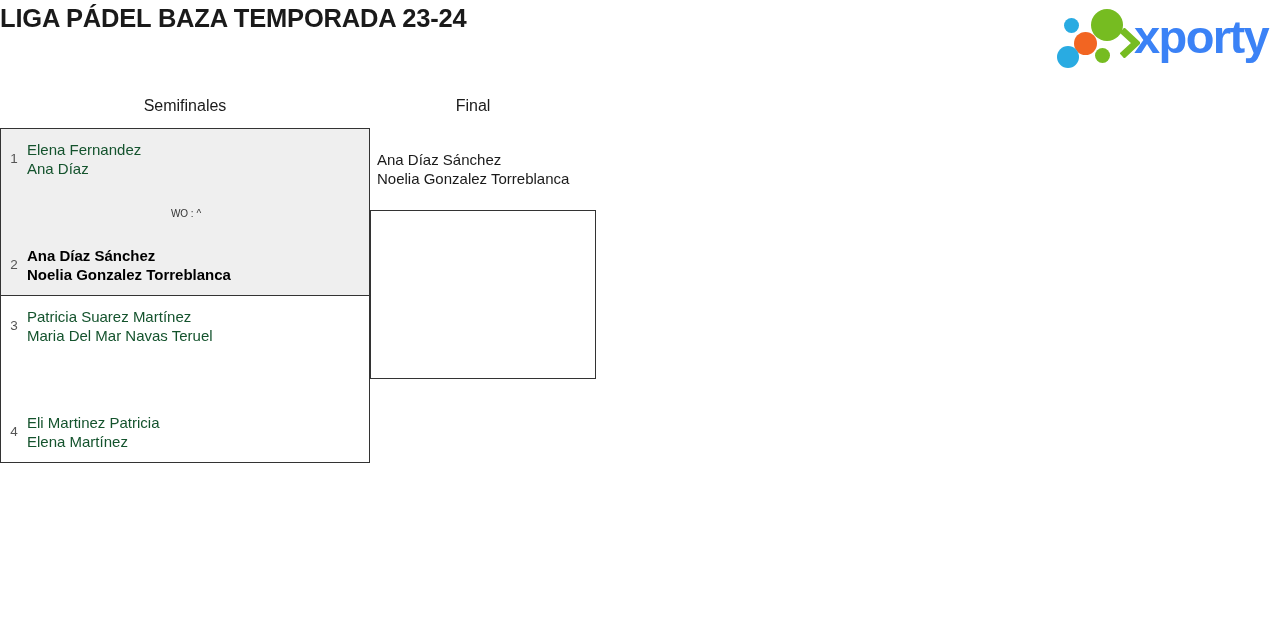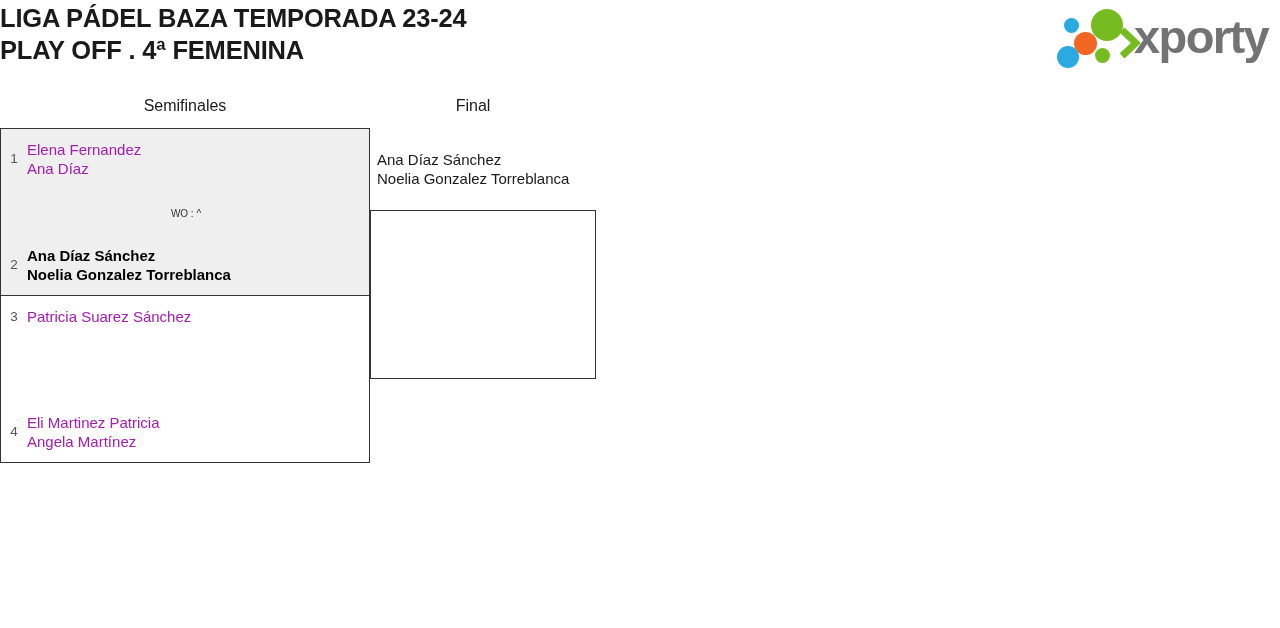--- a/index.html
+++ b/index.html
@@ -59,21 +59,21 @@
     left: 74px; top: 22px;
     width: 20px; height: 30px;
     color: #76bc21;
   }
   #logo-word {
     position: absolute;
     left: 88px;
     top: 4px;
     font-size: 47px;
     font-weight: bold;
-    color: #737373;
+    color: #3b82f6;
     letter-spacing: -1.6px;
     line-height: 54px;
   }
 
   
   #bracket {
     position: absolute;
     left: 0;
     top: 92px;
     width: 1184px;
@@ -131,21 +131,21 @@
     width: 26px;
     flex: 0 0 26px;
     text-align: center;
     font-size: 13.5px;
     color: #555555;
     line-height: 16px;
   }
   .players {
     font-size: 15px;
     line-height: 19px;
-    color: #a21caf;
+    color: #14532d;
     white-space: nowrap;
   }
   .players .pl { display: block; }
   .winner .players { font-weight: bold; color: #000000; }
 
   .score {
     position: absolute;
     left: 0;
     top: 76px;
     width: 370px;
@@ -178,21 +178,20 @@
   }
   #final-winner .pl { display: block; }
 </style>
 </head>
 <body>
 
 <div id="header">
 
   <div id="title">
     <span class="tline">LIGA PÁDEL BAZA TEMPORADA 23-24</span>
-    <span class="tline">PLAY OFF . 4ª FEMENINA</span>
   </div>
 
   <div id="logo">
     <div id="logo-dots">
       <span class="dot" id="dot-blue-top"></span>
       <span class="dot" id="dot-green-big"></span>
       <span class="dot" id="dot-orange"></span>
       <span class="dot" id="dot-blue-bot"></span>
       <span class="dot" id="dot-green-sm"></span>
     </div>
@@ -231,31 +230,32 @@
       </span>
     </div>
 
   </div>
 
   <div class="match" id="match-sf2">
 
     <div class="team team-top">
       <span class="seed">3</span>
       <span class="players">
-        <span class="pl">Patricia Suarez Sánchez</span>
+        <span class="pl">Patricia Suarez Martínez</span>
+        <span class="pl">Maria Del Mar Navas Teruel</span>
       </span>
     </div>
 
     <div class="score"></div>
 
     <div class="team team-bottom">
       <span class="seed">4</span>
       <span class="players">
         <span class="pl">Eli Martinez Patricia</span>
-        <span class="pl">Angela Martínez</span>
+        <span class="pl">Elena Martínez</span>
       </span>
     </div>
 
   </div>
 
   <div class="connector" id="connector-top"></div>
   <div class="connector" id="connector-bottom"></div>
 
   <div id="final-winner">
     <span class="pl">Ana Díaz Sánchez</span>

